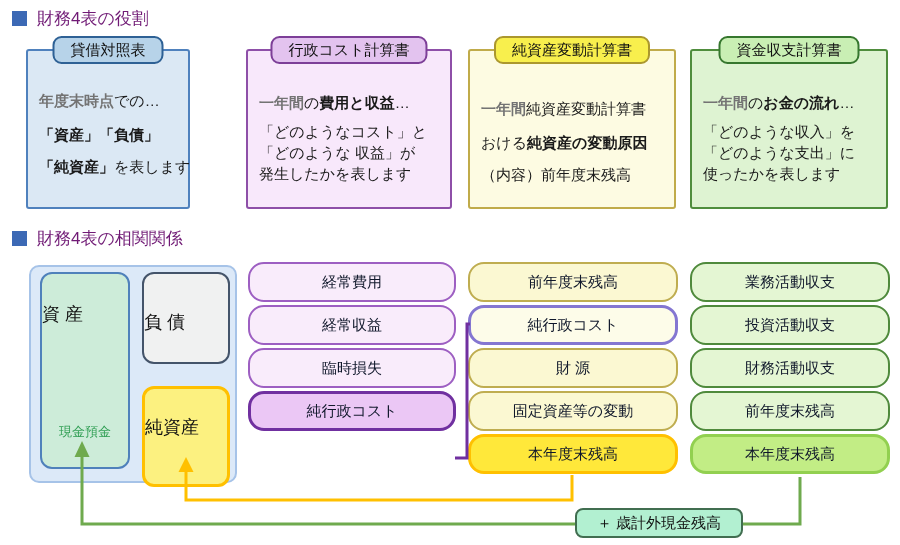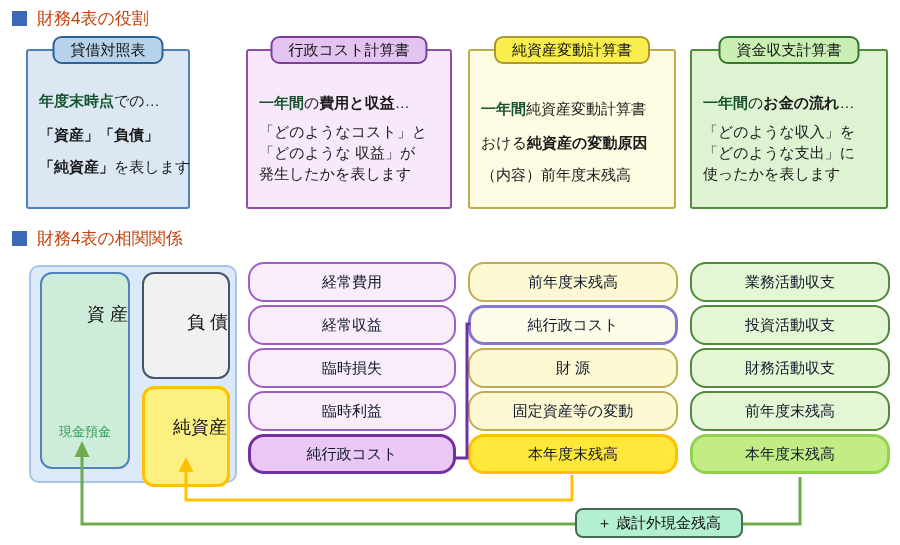--- a/index.html
+++ b/index.html
@@ -2,54 +2,54 @@
 <html><head>
 <meta charset="utf-8">
 <style>
   html,body{margin:0;padding:0;background:#fff;}
   .stage{
     position:relative; width:900px; height:545px; background:#ffffff;
     font-family:"Liberation Sans","DejaVu Sans",sans-serif; color:#1a1a1a;
     overflow:hidden;
   }
   
-  .sec-title{position:absolute; display:flex; align-items:center; gap:10px; font-size:17px; color:#c2410c;}
+  .sec-title{position:absolute; display:flex; align-items:center; gap:10px; font-size:17px; color:#701a75;}
   .sec-title.t1{left:12px; top:7px;}
   .sec-title.t2{left:12px; top:227px;}
   .sq{width:15px; height:15px; background:#3c69b5; flex:0 0 auto;}
 
   
   .card{position:absolute; top:49px; height:160px; border:2px solid; border-radius:3px; box-sizing:border-box;}
   .tab{position:absolute; top:-15px; left:50%; transform:translateX(-50%); border:2px solid; border-radius:9px;
        padding:1px 16px; font-size:15px; line-height:22px; white-space:nowrap; color:#111;}
   .card-lines{position:absolute; left:11px; right:4px; font-size:15px;}
   .line{white-space:nowrap;}
-  .seg-red{color:#14532d; font-weight:bold;font-family:Liberation Mono, monospace;}
+  .seg-red{color:#737373; font-weight:bold;font-family:Liberation Mono, monospace;}
   .seg-bold{font-weight:bold;text-align:right;}
   .c1{left:26px; width:164px; background:#dbe8f4; border-color:#4f81bd;}
   .c1 .tab{background:#b7d3e9; border-color:#2e6195;}
   .c1 .card-lines{top:34px;} .c1 .line{line-height:32px;}
   .c2{left:246px; width:206px; background:#f8e8fb; border-color:#8e4fa8;}
   .c2 .tab{background:#e3c3ef; border-color:#7d3f98;}
   .c2 .card-lines{top:39px;} .c2 .line{line-height:21px;} .c2 .line:first-child{line-height:26px; margin-bottom:3px;}
   .c3{left:468px; width:208px; background:#fdfbe2; border-color:#c0ab4a;}
   .c3 .tab{background:#f8ef4d; border-color:#ab972e;}
   .c3 .card-lines{top:42px;} .c3 .line{line-height:32px;}
   .c4{left:690px; width:198px; background:#def3d2; border-color:#4f8d3d;}
   .c4 .tab{background:#c9efb4; border-color:#36772e;}
   .c4 .card-lines{top:39px;} .c4 .line{line-height:21px;} .c4 .line:first-child{line-height:26px; margin-bottom:3px;}
 
   
   .bs{position:absolute; left:29px; top:265px; width:208px; height:218px; background:#dce9f8;
       border:2px solid #a6c3e8; border-radius:10px; box-sizing:border-box; z-index:1;}
   .bs .inner-box{position:absolute; box-sizing:border-box; border-radius:12px;}
   .assets{left:9px; top:5px; width:90px; height:197px; background:#cdecd9; border:2px solid #4f81bb;}
-  .liab{left:111px; top:5px; width:88px; height:107px; background:#f0f1f1; border:2px solid #44546a;}
+  .liab{left:111px; top:5px; width:88px; height:92px; background:#f0f1f1; border:2px solid #44546a;}
   .netassets{left:111px; top:119px; width:88px; height:101px; background:#fcf180; border:3px solid #ffc000;}
-  .big-lbl{text-align:right; font-size:18px; color:#111;}
+  .big-lbl{text-align:left; font-size:18px; color:#111;}
   .assets .big-lbl{margin-top:28px;}
   .liab .big-lbl{margin-top:36px;}
   .netassets .big-lbl{margin-top:26px;}
   .cash{position:absolute; bottom:26px; left:0; width:100%; text-align:center; font-size:13px; color:#2f9e53;}
 
   
   .fcol{position:absolute; top:262px; display:flex; flex-direction:column; gap:3px; z-index:1;}
   .fcol-admin{left:248px; width:208px;}
   .fcol-net{left:468px; width:210px;}
   .fcol-cash{left:690px; width:200px;}
@@ -136,21 +136,20 @@
     </div>
     <div class="inner-box netassets">
       <div class="big-lbl">純資産</div>
     </div>
   </div>
 
   <div class="fcol fcol-admin">
       <div class="frow p-row">経常費用</div>
       <div class="frow p-row">経常収益</div>
       <div class="frow p-row">臨時損失</div>
-      <div class="frow p-row">臨時利益</div>
       <div class="frow p-row p-strong">純行政コスト</div>
     </div>
   <div class="fcol fcol-net">
       <div class="frow y-row">前年度末残高</div>
       <div class="frow y-row y-purple">純行政コスト</div>
       <div class="frow y-row">財 源</div>
       <div class="frow y-row">固定資産等の変動</div>
       <div class="frow y-row y-strong">本年度末残高</div>
     </div>
   <div class="fcol fcol-cash">

